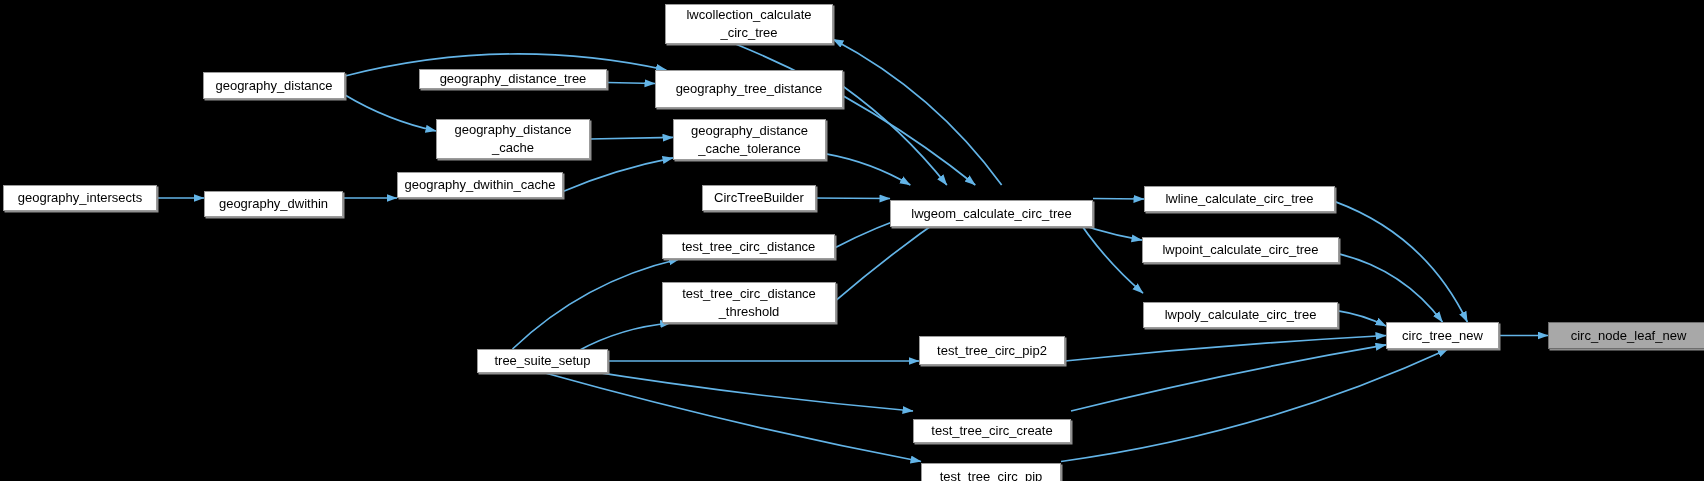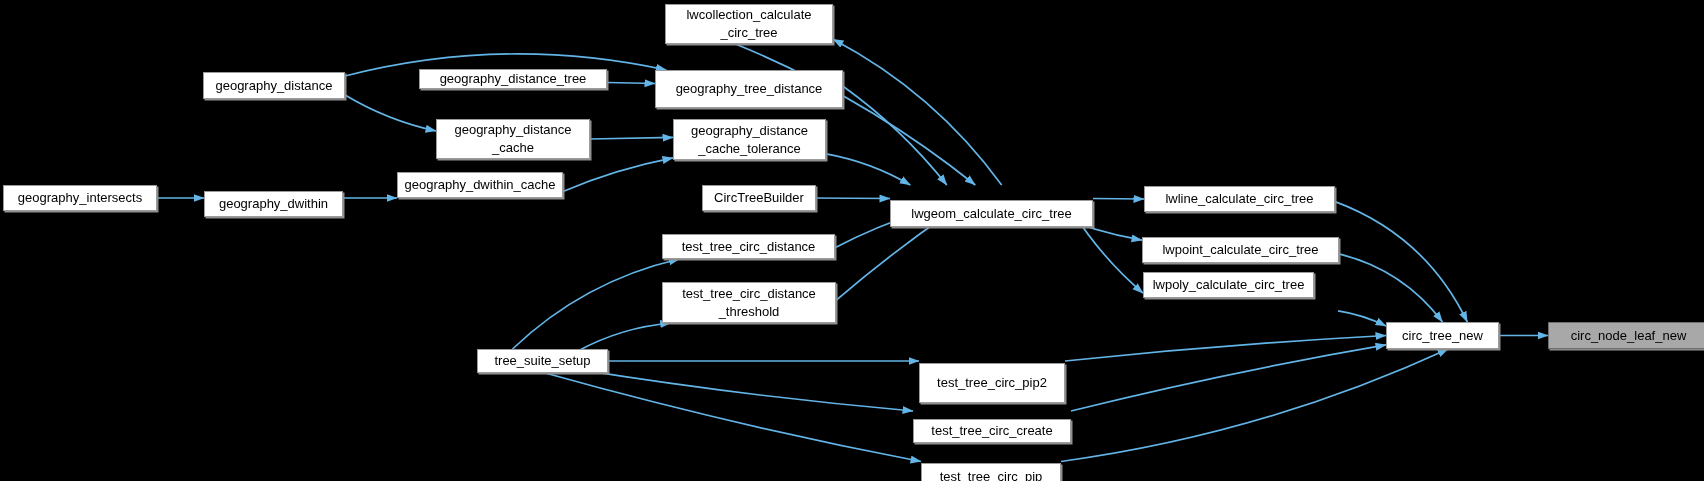--- a/index.html
+++ b/index.html
@@ -96,21 +96,21 @@
       <div class="node" style="left: 3px; top: 185px; width: 154px; height: 26px;">geography_intersects</div>
       <div class="node" style="left: 204px; top: 191px; width: 139px; height: 26px;">geography_dwithin</div>
       <div class="node" style="left: 397px; top: 172px; width: 166px; height: 26px;">geography_dwithin_cache</div>
       <div class="node" style="left: 688px; top: 185px; width: 114px; height: 26px; margin-left: 14px;">CircTreeBuilder</div>
       <div class="node" style="left: 890px; top: 185px; width: 203px; height: 27px; margin-top: 15px;">lwgeom_calculate_circ_tree</div>
       <div class="node" style="left: 1144px; top: 186px; width: 191px; height: 26px;">lwline_calculate_circ_tree</div>
       <div class="node" style="left: 662px; top: 234px; width: 173px; height: 25px;">test_tree_circ_distance</div>
       <div class="node" style="left: 1142px; top: 237px; width: 197px; height: 26px;">lwpoint_calculate_circ_tree</div>
       <div class="node" style="left: 662px; top: 282px; width: 174px; height: 41px;">test_tree_circ_distance
 _threshold</div>
-      <div class="node" style="left: 1143px; top: 272px; width: 171px; height: 26px;">lwpoly_calculate_circ_tree</div>
+      <div class="node" style="left: 1143px; top: 302px; width: 195px; height: 26px;">lwpoly_calculate_circ_tree</div>
       <div class="node" style="left: 1386px; top: 322px; width: 113px; height: 27px; text-align: center;">circ_tree_new</div>
       <div class="node highlight" style="left: 1548px; top: 322px; width: 161px; height: 27px;">circ_node_leaf_new</div>
       <div class="node" style="left: 447px; top: 349px; width: 131px; height: 24px; margin-left: 30px;">tree_suite_setup</div>
-      <div class="node" style="left: 919px; top: 363px; width: 146px; height: 40px;">test_tree_circ_pip2</div>
+      <div class="node" style="left: 919px; top: 336px; width: 146px; height: 29px;">test_tree_circ_pip2</div>
       <div class="node" style="left: 913px; top: 399px; width: 158px; height: 24px; margin-top: 20px;">test_tree_circ_create</div>
       <div class="node" style="left: 921px; top: 448px; width: 140px; height: 27px; margin-top: 15px;">test_tree_circ_pip</div>
     </div>
 </div>
 
 </body></html>

